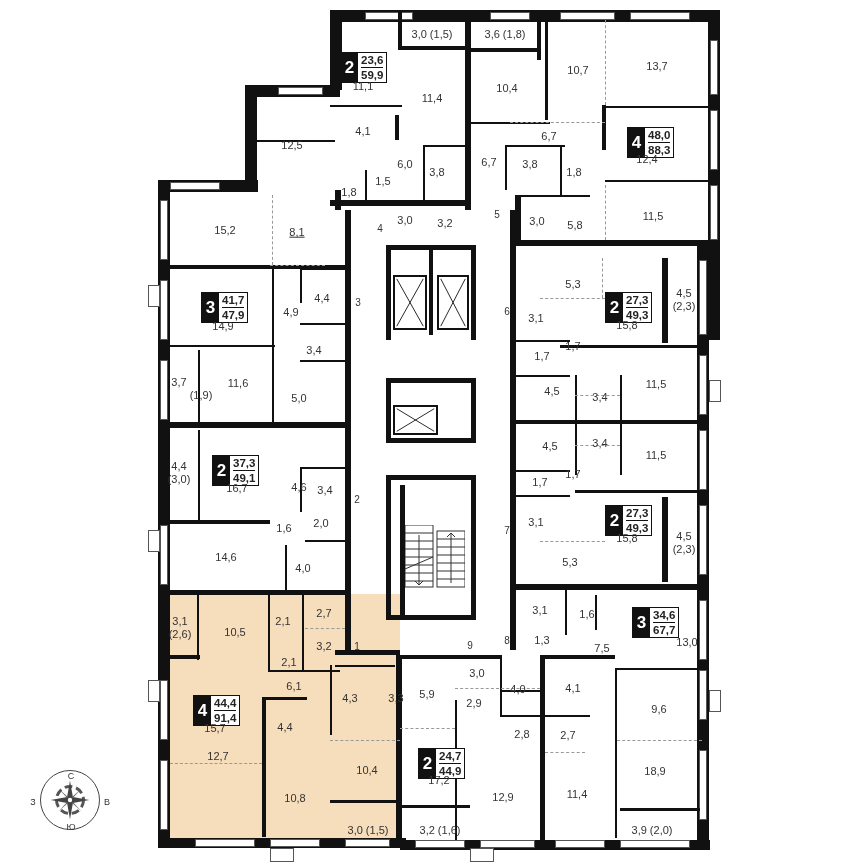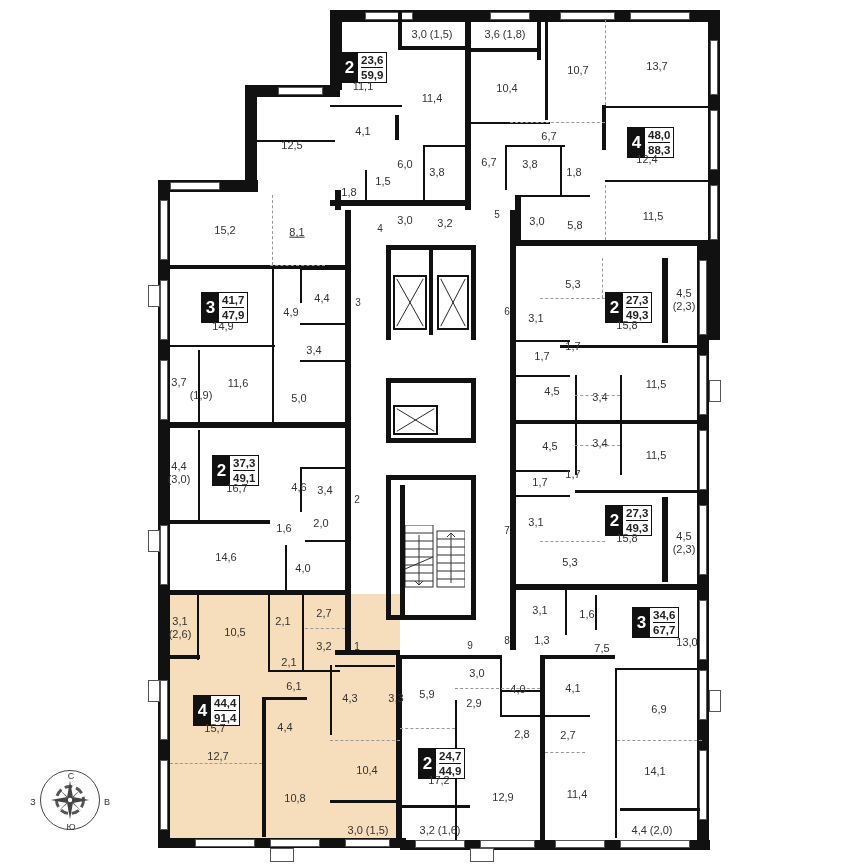--- a/index.html
+++ b/index.html
@@ -380,25 +380,25 @@
   <div class="lbl" style="left:684px;top:536px;">4,5</div>
   <div class="lbl" style="left:684px;top:549px;">(2,3)</div>
   <div class="lbl" style="left:570px;top:562px;">5,3</div>
 
   <div class="lbl" style="left:540px;top:610px;">3,1</div>
   <div class="lbl" style="left:587px;top:614px;">1,6</div>
   <div class="lbl" style="left:542px;top:640px;">1,3</div>
   <div class="lbl" style="left:602px;top:648px;">7,5</div>
   <div class="lbl" style="left:687px;top:642px;">13,0</div>
   <div class="lbl" style="left:573px;top:688px;">4,1</div>
-  <div class="lbl" style="left:659px;top:709px;">6,9</div>
+  <div class="lbl" style="left:659px;top:709px;">9,6</div>
   <div class="lbl" style="left:568px;top:735px;">2,7</div>
-  <div class="lbl" style="left:655px;top:771px;">14,1</div>
+  <div class="lbl" style="left:655px;top:771px;">18,9</div>
   <div class="lbl" style="left:577px;top:794px;">11,4</div>
-  <div class="lbl" style="left:652px;top:830px;">4,4 (2,0)</div>
+  <div class="lbl" style="left:652px;top:830px;">3,9 (2,0)</div>
 
   <div class="lbl" style="left:180px;top:621px;">3,1</div>
   <div class="lbl" style="left:180px;top:634px;">(2,6)</div>
   <div class="lbl" style="left:235px;top:632px;">10,5</div>
   <div class="lbl" style="left:283px;top:621px;">2,1</div>
   <div class="lbl" style="left:324px;top:613px;">2,7</div>
   <div class="lbl" style="left:289px;top:662px;">2,1</div>
   <div class="lbl" style="left:324px;top:646px;">3,2</div>
   <div class="lbl" style="left:294px;top:686px;">6,1</div>
   <div class="lbl" style="left:350px;top:698px;">4,3</div>

